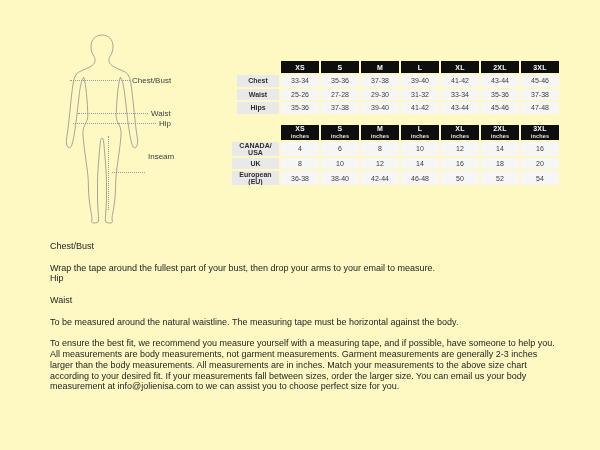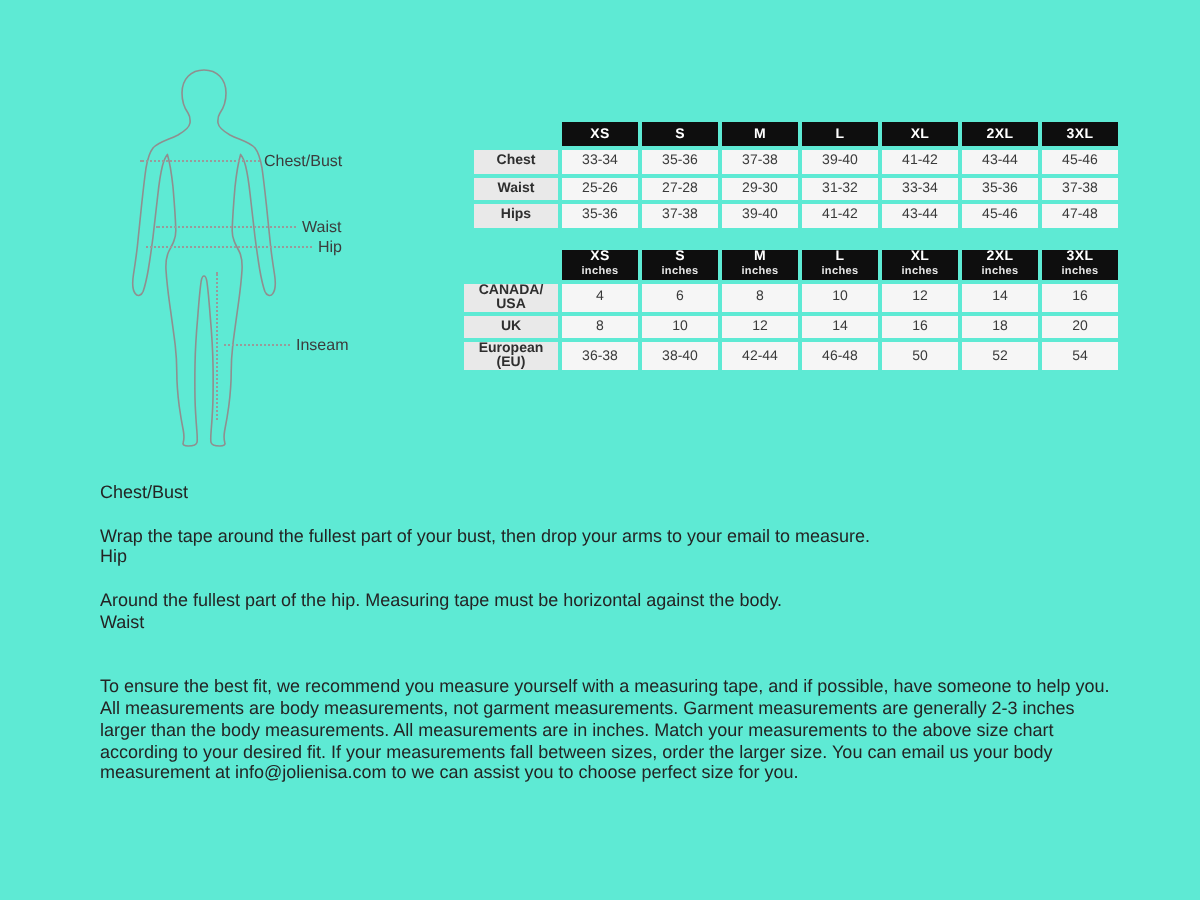--- a/index.html
+++ b/index.html
@@ -1,17 +1,17 @@
 <!DOCTYPE html>
 <html><head>
 <meta charset="utf-8">
 <style>
   html,body{margin:0;padding:0;background:#fff;}
   .page{
-    position:relative;width:600px;height:450px;background:#5eead4;
+    position:relative;width:600px;height:450px;background:#fef9c3;
     font-family:"Liberation Sans", sans-serif;color:#222;overflow:hidden;
   }
   
   .figure{position:absolute;left:52px;top:32px;width:100px;height:192px;}
   .figure svg{display:block;width:100%;height:100%;}
   .fig-label{
     position:absolute;font-size:8px;line-height:9px;color:#3c3c3c;white-space:nowrap;
   }
   .leader{position:absolute;height:0;border-top:1px dotted #9a9a9a;}
   .leader-v{position:absolute;width:0;border-left:1px dotted #9a9a9a;}
@@ -121,21 +121,21 @@
 
   <div class="leader" style="left:70px;  top:80px;  width:60px;"></div>
   <div class="leader" style="left:78px;  top:113px; width:70px;"></div>
   <div class="leader" style="left:73px;  top:123px; width:83px;"></div>
   <div class="leader-v" style="left:108px; top:136px; height:74px;"></div>
   <div class="leader" style="left:112px; top:172px; width:33px;"></div>
 
   <span class="fig-label" style="left:132px;top:76px;">Chest/Bust</span>
   <span class="fig-label" style="left:151px;top:109px;">Waist</span>
   <span class="fig-label" style="left:159px;top:119px;">Hip</span>
-  <span class="fig-label" style="left:148px;top:168px;">Inseam</span>
+  <span class="fig-label" style="left:148px;top:152px;">Inseam</span>
 
   <div class="tables">
     <table class="size t1">
         <tbody>
           <tr>
             <th class="corner c-lbl1"></th>
             <th class="c-sz">XS</th>
             <th class="c-sz">S</th>
             <th class="c-sz">M</th>
             <th class="c-sz">L</th>
@@ -220,20 +220,20 @@
         </tbody>
       </table>
   </div>
 
   <div class="guide">
       <div class="gline">Chest/Bust</div>
       <div class="gline"></div>
       <div class="gline">Wrap the tape around the fullest part of your bust, then drop your arms to your email to measure.</div>
       <div class="gline">Hip</div>
       <div class="gline"></div>
-      <div class="gline">Around the fullest part of the hip. Measuring tape must be horizontal against the body.</div>
       <div class="gline">Waist</div>
       <div class="gline"></div>
+      <div class="gline">To be measured around the natural waistline. The measuring tape must be horizontal against the body.</div>
       <div class="gline"></div>
       <div class="gline">To ensure the best fit, we recommend you measure yourself with a measuring tape, and if possible, have someone to help you. All measurements are body measurements, not garment measurements. Garment measurements are generally 2-3 inches larger than the body measurements. All measurements are in inches. Match your measurements to the above size chart according to your desired fit. If your measurements fall between sizes, order the larger size. You can email us your body measurement at info@jolienisa.com to we can assist you to choose perfect size for you.</div>
     </div>
 
 </div>
 
 </body></html>

